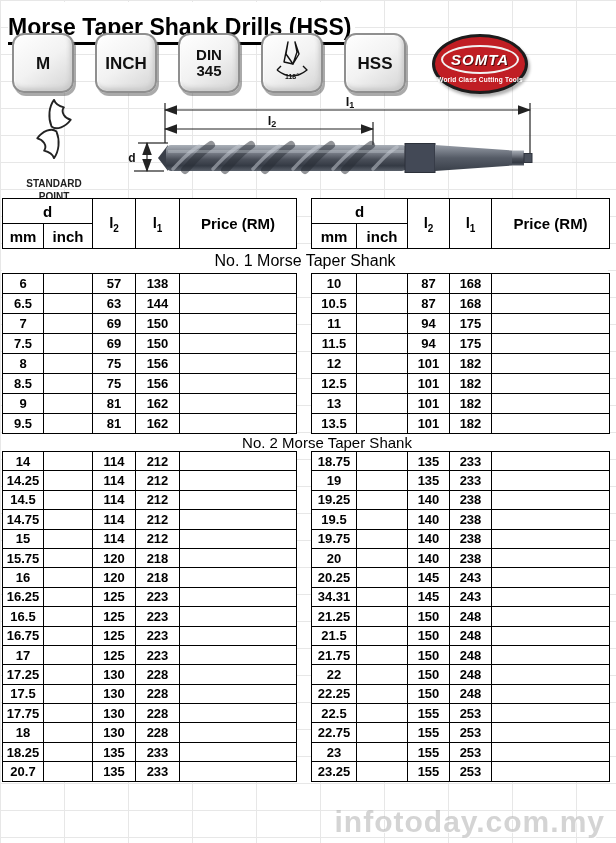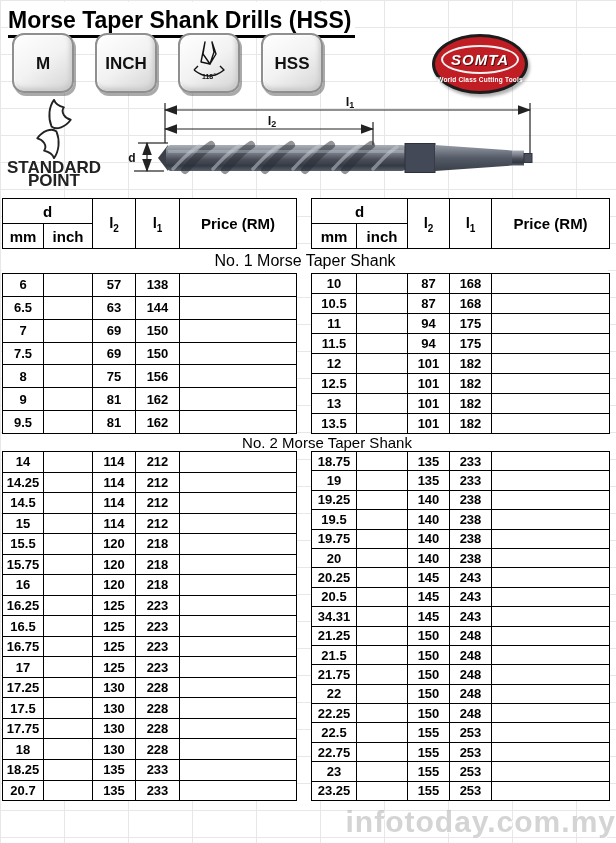--- a/index.html
+++ b/index.html
@@ -7,79 +7,83 @@
     position:relative;width:616px;height:843px;overflow:hidden;
     background-color:#ffffff;
     background-image:
       linear-gradient(to right,#e7e7e7 1px,transparent 1px),
       linear-gradient(to bottom,#e7e7e7 1px,transparent 1px);
     background-size:64px 27px;
     font-family:"Liberation Sans",sans-serif;color:#000;
   }
   
   .title{position:absolute;top:2px;left:8px;font-size:23px;font-weight:bold;
-    display:inline-block;border-bottom:3px solid #000;padding:5px 4px 1px 0;line-height:27px;background:#fff;}
+    display:inline-block;border-bottom:3px solid #000;padding:12px 4px 1px 0;line-height:27px;background:#fff;}
   
   .badge-row{position:absolute;top:33px;left:12px;display:flex;gap:21px;}
   .badge{width:58px;height:56px;border-radius:12px;border:2px solid #8f8f8f;
     background:linear-gradient(145deg,#ffffff 0%,#f2f2f2 50%,#d4d4d4 100%);
     box-shadow:2px 3px 0 rgba(100,100,100,.55), inset 1px 1px 2px #ffffff, inset -2px -3px 4px #c9c9c9;
     display:flex;flex-direction:column;align-items:center;justify-content:center;
     font-weight:bold;font-size:17px;line-height:17px;color:#111;text-align:center;}
   .badge .two{font-size:15px;line-height:16px;}
   
   .logo{position:absolute;top:34px;left:432px;width:96px;height:60px;border-radius:50%;
     background:#c01e24;border:3px solid #1c1c1c;box-sizing:border-box;
     display:flex;flex-direction:column;align-items:center;justify-content:center;
     box-shadow:2px 3px 3px rgba(0,0,0,.3);}
   .logo-oval{border:2px solid #f2f2f2;border-radius:50%;padding:4px 8px;line-height:17px;
     font-weight:bold;font-style:italic;font-size:15px;color:#fff;letter-spacing:1px;
     text-shadow:1px 1px 0 #4d0a0a;}
   .logo-tag{font-size:6.5px;font-weight:bold;color:#fff;margin-top:2px;letter-spacing:.2px;}
   
   .std-point{position:absolute;top:98px;left:6px;width:96px;text-align:center;}
   .std-point svg{display:block;margin:0 auto;}
-  .std-label{font-size:17px;font-weight:bold;line-height:13px;color:#222;margin-top:1px;text-align:center;}
+  .std-label{font-size:10px;font-weight:bold;line-height:13px;color:#222;margin-top:17px;text-align:center;}
   
   .diagram{position:absolute;top:95px;left:100px;width:516px;height:100px;}
   
   .tables{position:absolute;top:198px;left:2px;width:606px;}
   .trow{display:flex;gap:14px;}
   table{border-collapse:collapse;table-layout:fixed;background:#fff;}
   td{border:1.5px solid #000;text-align:center;vertical-align:middle;font-weight:bold;
      padding:0;overflow:hidden;white-space:nowrap;}
   .t-left{width:294px;}
   .t-right{width:298px;}
   .hdr td{font-size:15px;height:24px;}
   .hdr sub{font-size:10px;}
   .body td{font-size:13px;}
   .s1 td{height:19px;}
   .s2 td{height:18.4px;}
   .sec-title{background:#fff;display:flex;align-items:center;justify-content:center;
     font-weight:normal;}
   .sec-title.one{height:24px;font-size:16px;}
   .sec-title.two{height:17px;font-size:15px;margin-left:44px;}
   
-  .watermark{position:absolute;right:0px;bottom:4px;font-size:30px;font-weight:bold;
+  .watermark{position:absolute;right:11px;bottom:4px;font-size:30px;font-weight:bold;
     color:rgba(170,170,170,.5);letter-spacing:1px;text-shadow:1px 1px 0 rgba(255,255,255,.9);
     pointer-events:none;z-index:5;}
 </style>
 </head>
 <body>
 
 <div class="page">
 
   <div class="title">Morse Taper Shank Drills (HSS)</div>
 
   <div class="badge-row">
     <div class="badge">
       <span>M</span>
     </div>
     <div class="badge">
       <span>INCH</span>
+    </div>
+    <div class="badge">
+      <span class="two">DIN</span>
+      <span class="two">345</span>
     </div>
     <div class="badge">
       <svg width="42" height="46" viewBox="0 0 42 46">
         <g fill="none" stroke="#111" stroke-width="1.4" stroke-linejoin="round">
           <path d="M17 2 L15 14 L22 24 L13 22 Z"></path>
           <path d="M24 2 L26 12 L22 24 L28 14 Z"></path>
           <path d="M6 30 Q21 42 36 30 L32 26 M6 30 L10 26"></path>
         </g>
         <text x="21" y="39" font-size="7" font-weight="bold" text-anchor="middle" fill="#111">118°</text>
       </svg>
@@ -254,20 +258,27 @@
               <td></td>
             </tr>
             <tr>
               <td>8</td>
               <td></td>
               <td>75</td>
               <td>156</td>
               <td></td>
             </tr>
             <tr>
+              <td>8.5</td>
+              <td></td>
+              <td>75</td>
+              <td>156</td>
+              <td></td>
+            </tr>
+            <tr>
               <td>9</td>
               <td></td>
               <td>81</td>
               <td>162</td>
               <td></td>
             </tr>
             <tr>
               <td>9.5</td>
               <td></td>
               <td>81</td>
@@ -372,31 +383,31 @@
               <td></td>
             </tr>
             <tr>
               <td>14.5</td>
               <td></td>
               <td>114</td>
               <td>212</td>
               <td></td>
             </tr>
             <tr>
-              <td>15</td>
+              <td>14.75</td>
               <td></td>
               <td>114</td>
               <td>212</td>
               <td></td>
             </tr>
             <tr>
-              <td>15.5</td>
-              <td></td>
-              <td>120</td>
-              <td>218</td>
+              <td>15</td>
+              <td></td>
+              <td>114</td>
+              <td>212</td>
               <td></td>
             </tr>
             <tr>
               <td>15.75</td>
               <td></td>
               <td>120</td>
               <td>218</td>
               <td></td>
             </tr>
             <tr>
@@ -530,34 +541,27 @@
               <td></td>
             </tr>
             <tr>
               <td>20.25</td>
               <td></td>
               <td>145</td>
               <td>243</td>
               <td></td>
             </tr>
             <tr>
-              <td>20.5</td>
+              <td>34.31</td>
               <td></td>
               <td>145</td>
               <td>243</td>
               <td></td>
             </tr>
             <tr>
-              <td>34.31</td>
-              <td></td>
-              <td>145</td>
-              <td>243</td>
-              <td></td>
-            </tr>
-            <tr>
               <td>21.25</td>
               <td></td>
               <td>150</td>
               <td>248</td>
               <td></td>
             </tr>
             <tr>
               <td>21.5</td>
               <td></td>
               <td>150</td>

